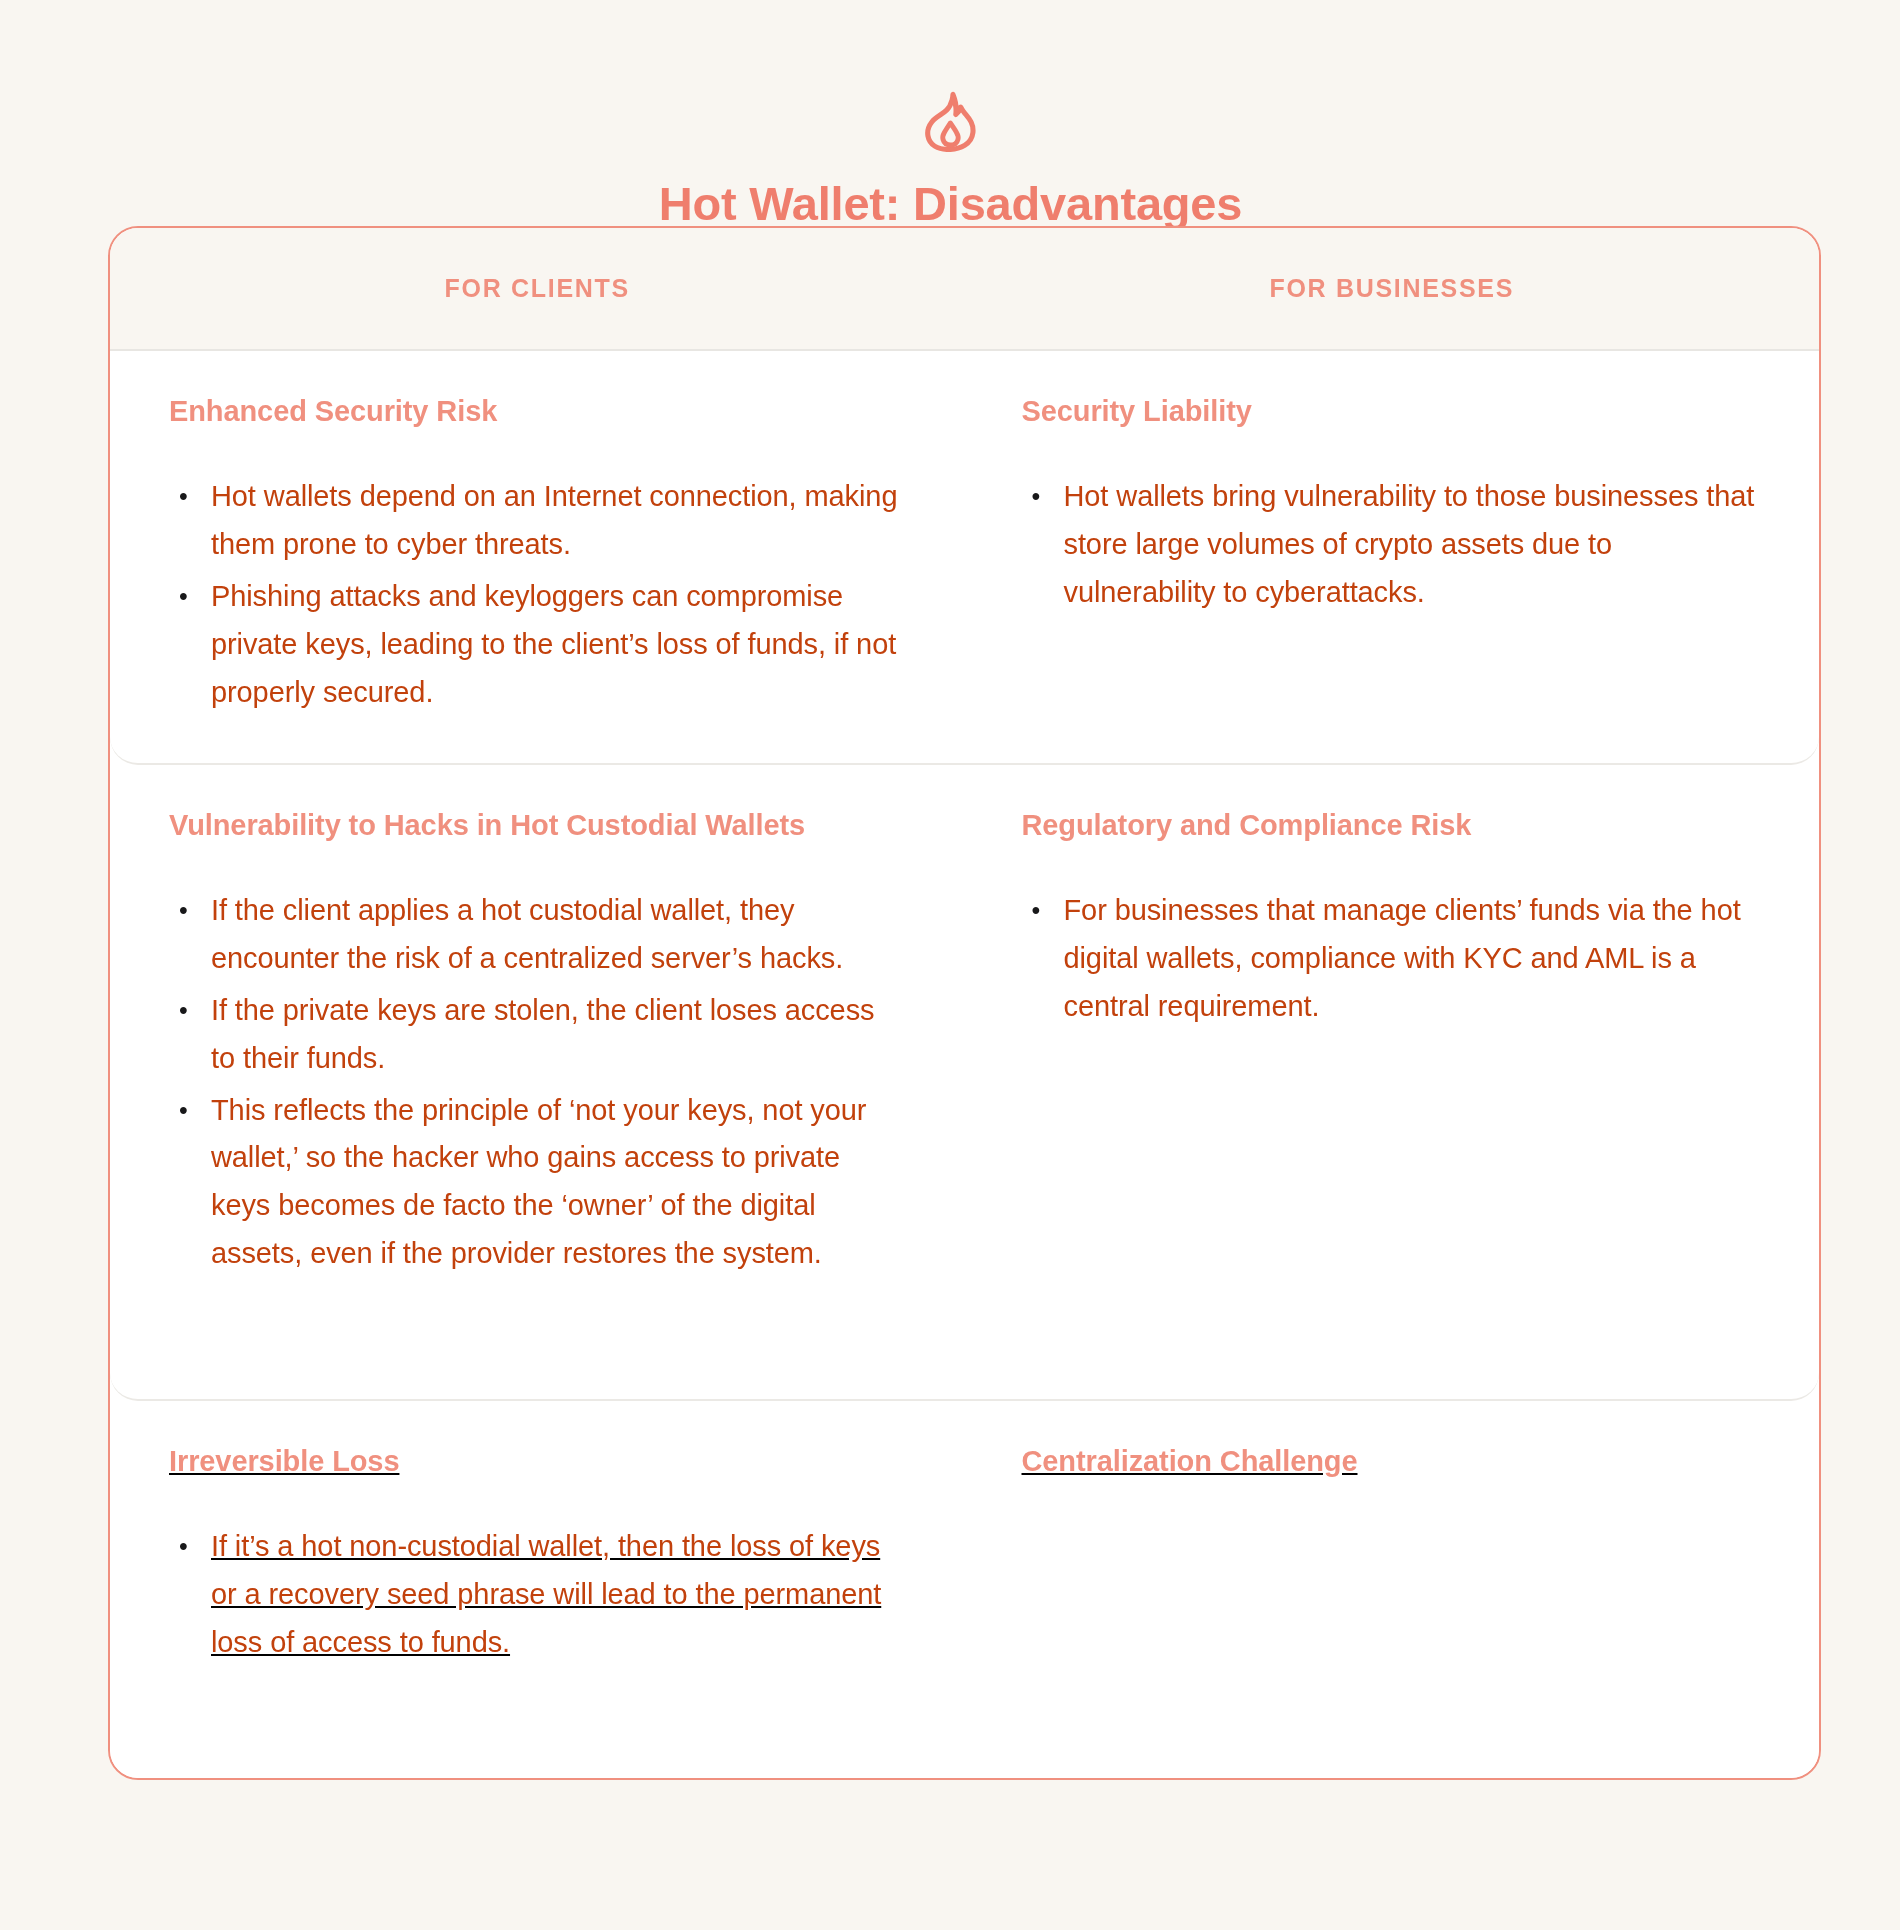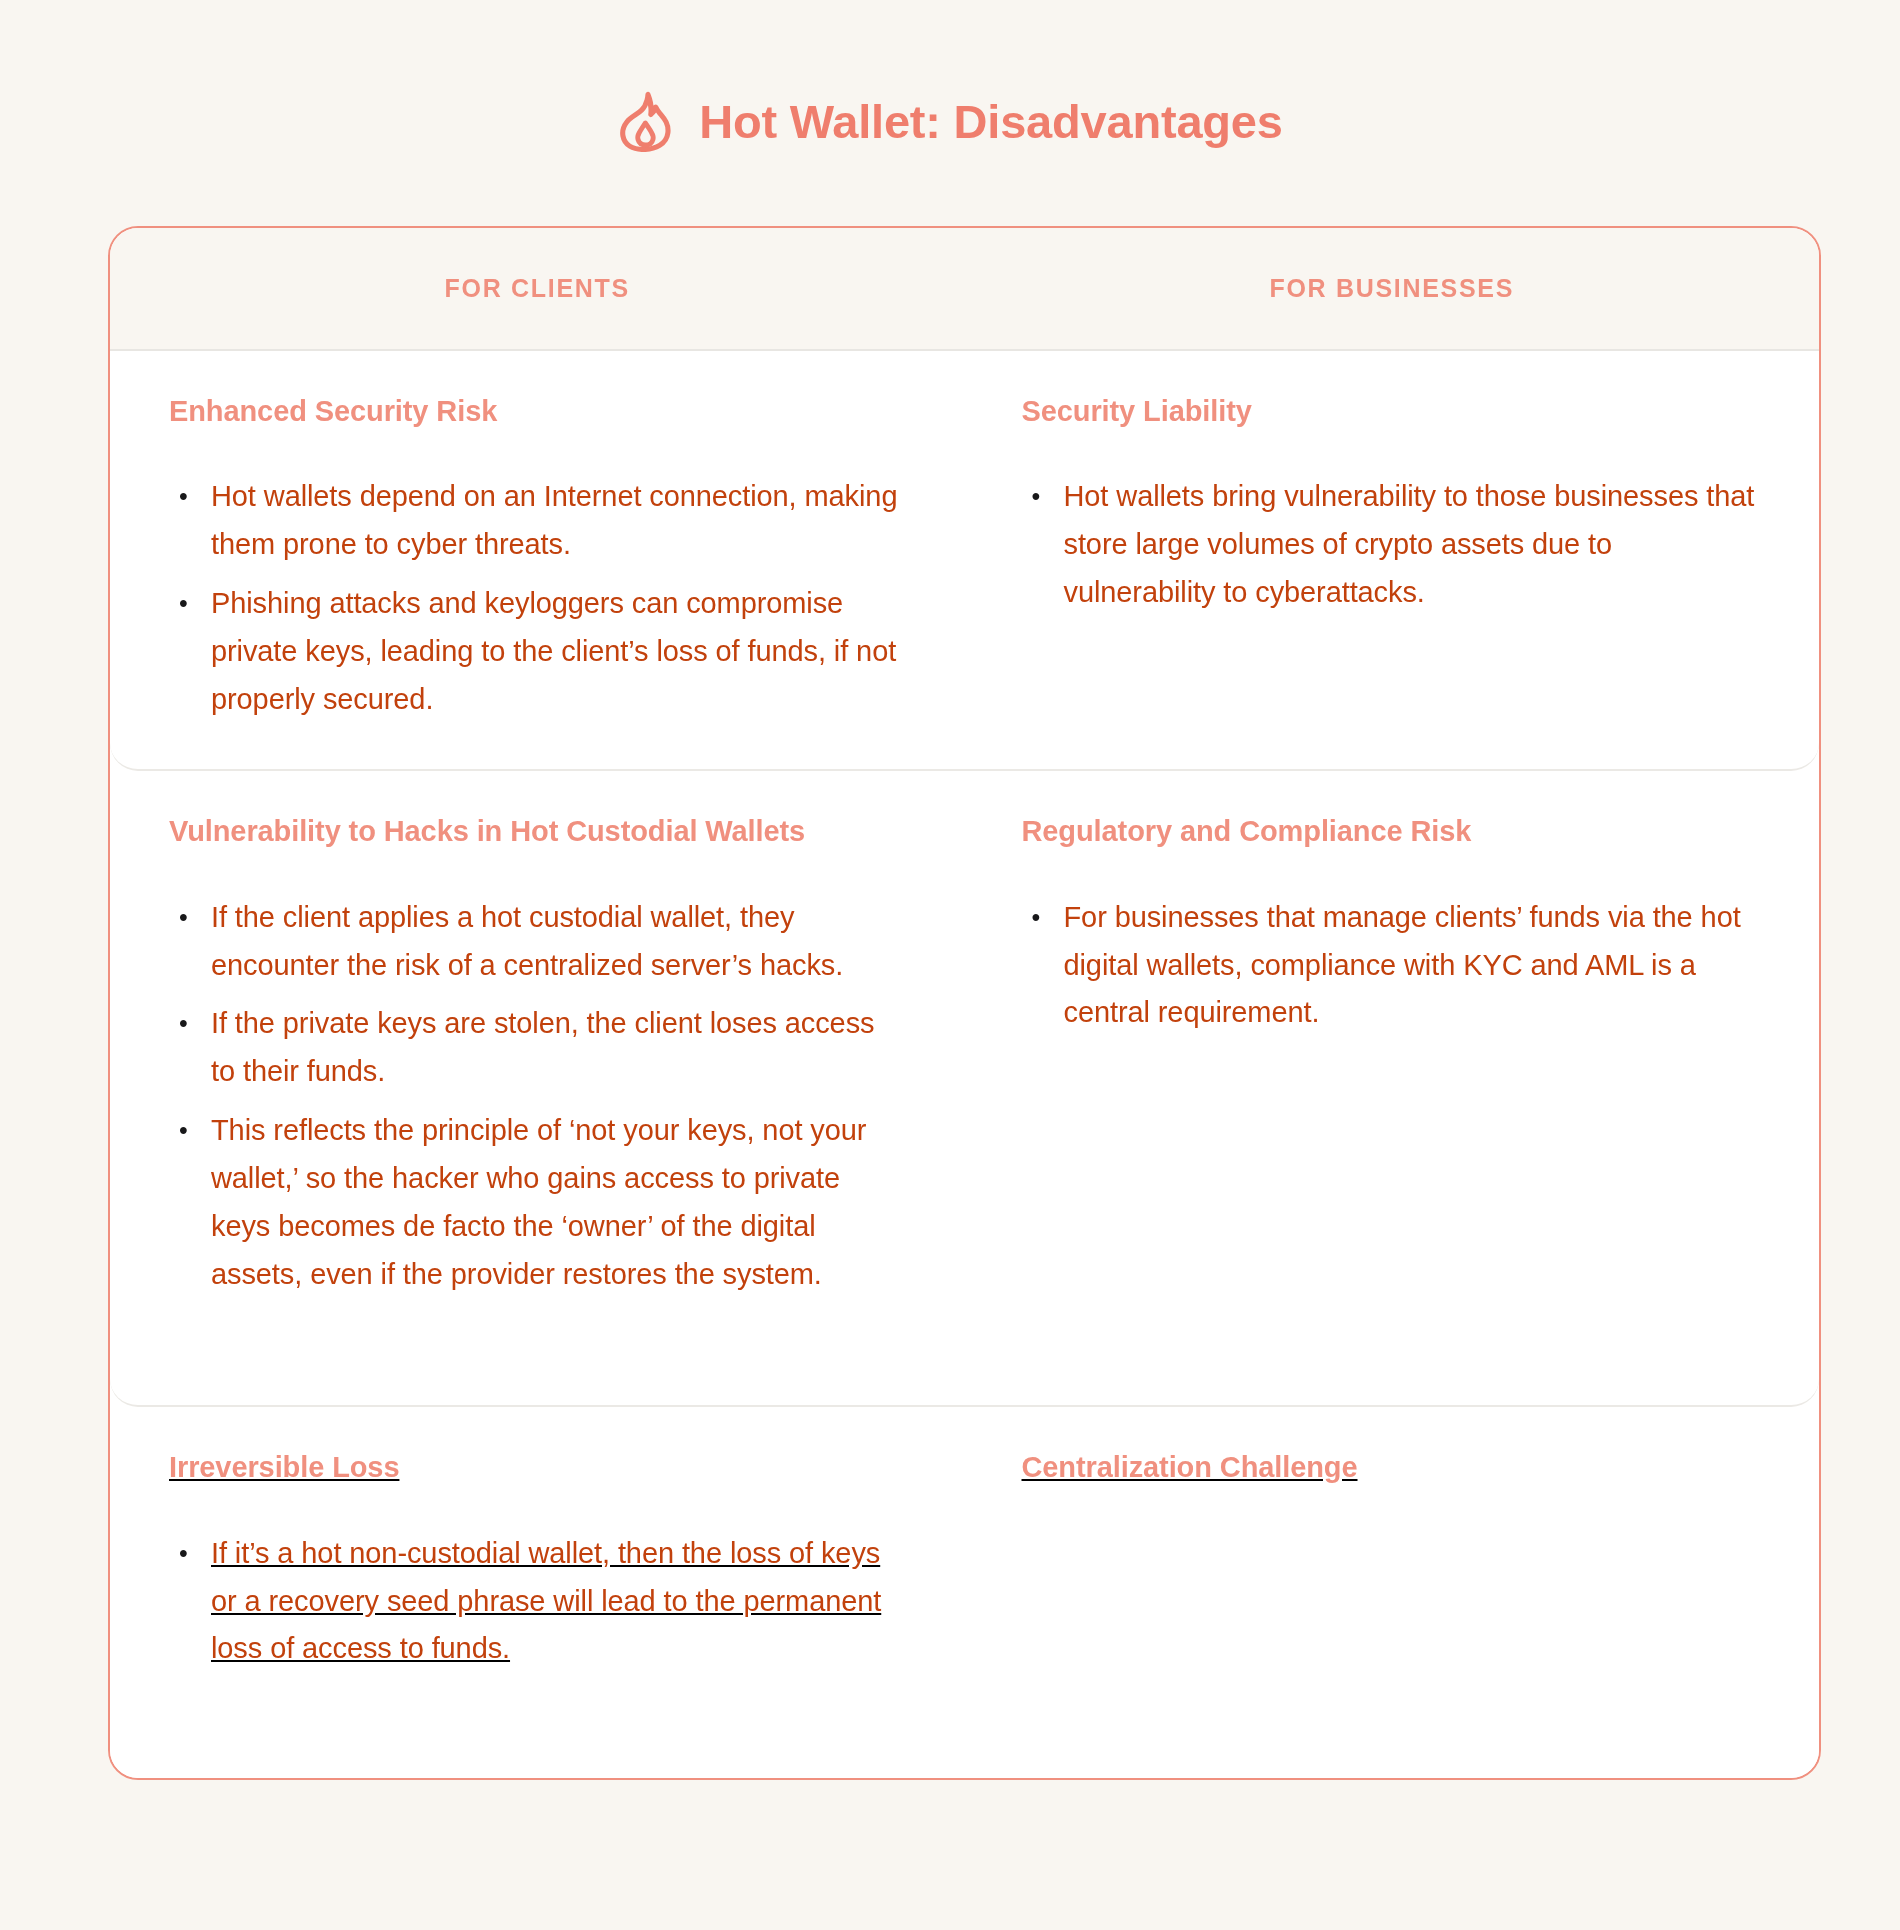--- a/index.html
+++ b/index.html
@@ -17,24 +17,25 @@
     height: 1931px;
     background: #f9f6f1;
     position: relative;
     overflow: hidden;
   }
 
   
   .title-row {
     display: flex;
     align-items: center;
-    justify-content: center;
+    justify-content: flex-end;
     gap: 26px;
     padding-top: 91px;
     padding-bottom: 0;
+    flex-direction: column;
   }
 
   .flame-icon {
     width: 55px;
     height: 61px;
     display: block;
     flex: 0 0 auto;
   }
 
   .page-title {
@@ -115,21 +116,21 @@
 
   .bullets li {
     position: relative;
     padding-left: 42px;
     font-size: 29px;
     line-height: 1.65;
     color: #c2410c;
     letter-spacing: -0.1px;
   }
 
-  .bullets li + li { margin-top: 11px; }
+  .bullets li + li { margin-top: 4px; }
 
   .bullets li::before {
     content: "\2022";
     position: absolute;
     left: 10px;
     top: 0;
     font-size: 25px;
     line-height: 1.9;
     color: #18181a;
   }

